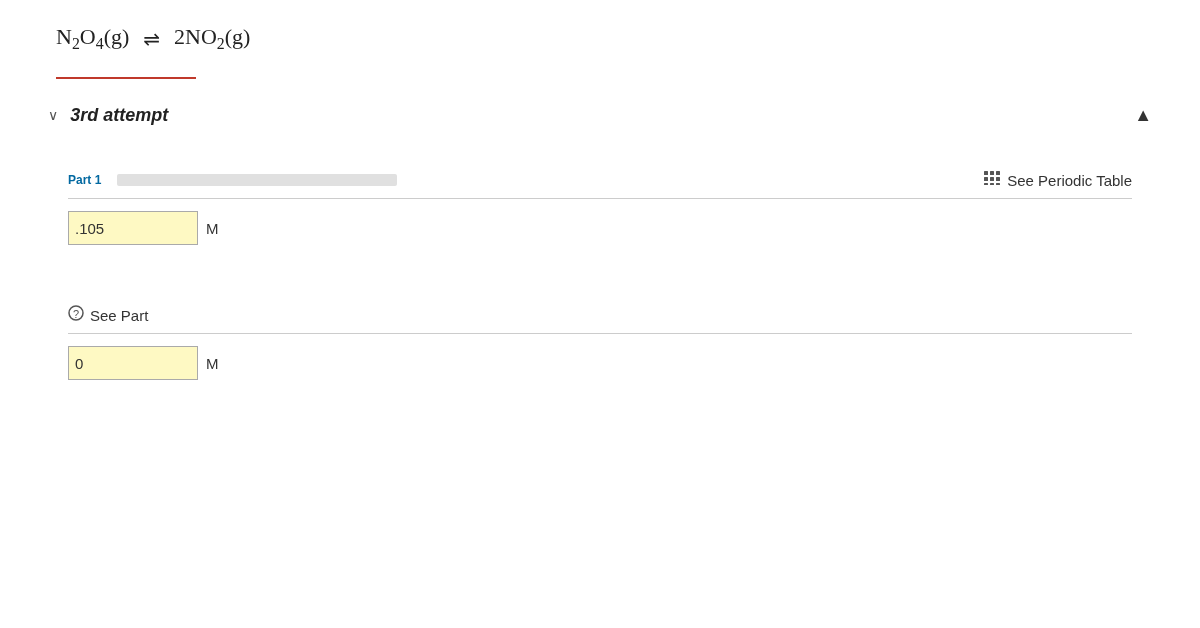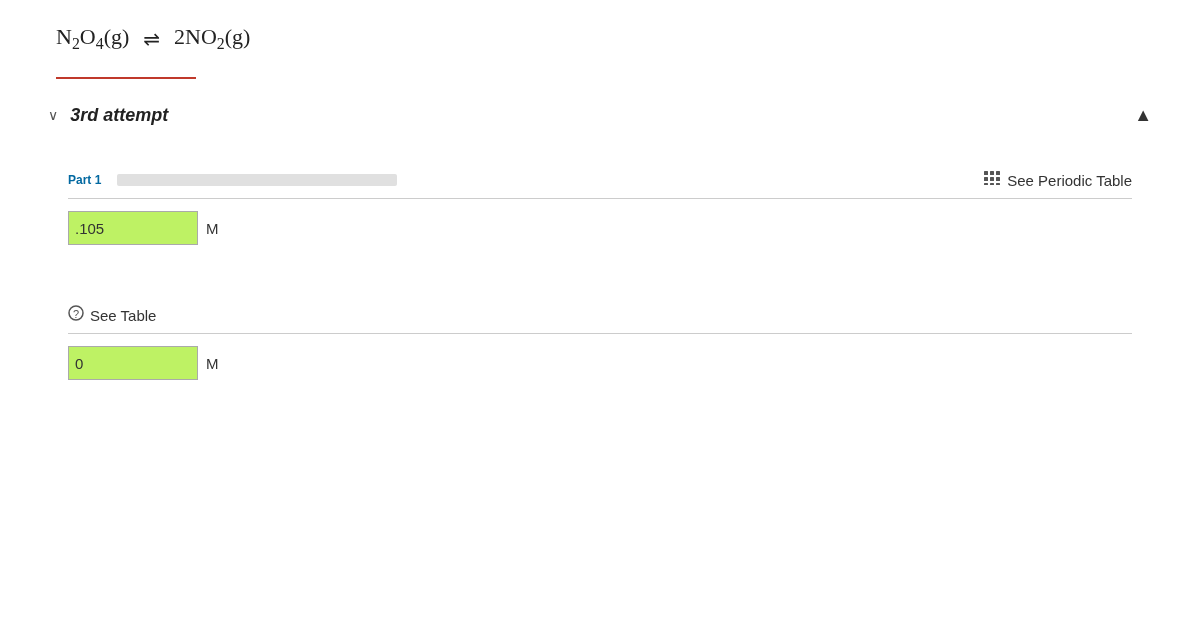--- a/index.html
+++ b/index.html
@@ -166,21 +166,21 @@
     }
 
     .answer-input {
       width: 130px;
       height: 30px;
       border: 1px solid #aaa;
       padding: 16px 6px;
       font-size: 15px;
       font-family: Arial, sans-serif;
       color: #333;
-      background: #bef264;
+      background: #fef9c3;
     }
 
     .unit-label {
       font-size: 15px;
       font-family: Arial, sans-serif;
       color: #333;
     }
 
     
     sub { font-size: 0.72em; }
@@ -249,21 +249,21 @@
     <div class="part-container" style="margin-top:24px;">
       <div class="part-header">
         <button class="see-hint-btn">
           <span class="hint-icon">
             
             <svg width="16" height="16" viewBox="0 0 16 16" fill="none" xmlns="http://www.w3.org/2000/svg">
               <circle cx="8" cy="8" r="7" stroke="#555" stroke-width="1.5" fill="none"></circle>
               <text x="8" y="13" text-anchor="middle" font-size="11" fill="#555" font-family="Arial">?</text>
             </svg>
           </span>
-          <span>See Table</span>
+          <span>See Part</span>
         </button>
       </div>
 
 
       <div class="answer-row">
         <input class="answer-input" type="text" value="0" style="">
         <span class="unit-label">M</span>
       </div>
     </div>
 

